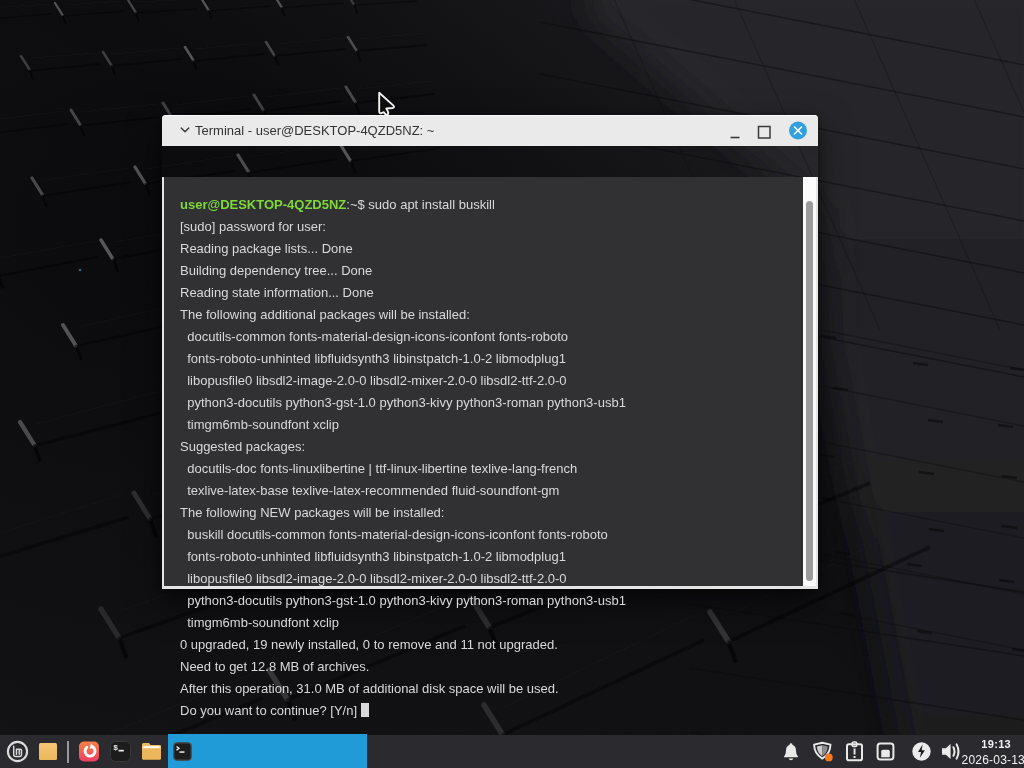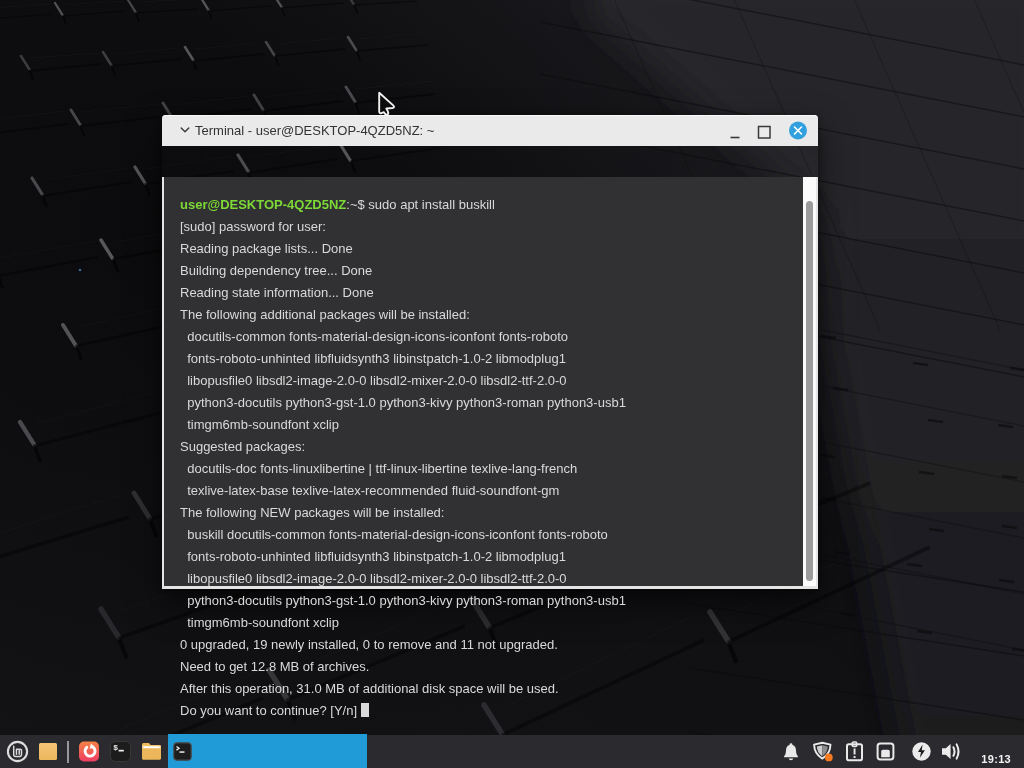--- a/index.html
+++ b/index.html
@@ -16,21 +16,21 @@
 #sbtrack{position:absolute;left:641px;top:0;width:13px;height:409px;background:#fbfbfb}
 #sbthumb{position:absolute;left:3px;top:24px;width:7px;height:380px;background:#9b9b9b;border-radius:4px}
 pre{position:absolute;left:0px;top:1px;margin:16px;font-family:Liberation Sans, sans-serif;font-size:13px;line-height:22px;color:#d9d9d9;letter-spacing:0}
 .g{color:#7cd936;font-weight:bold}
 #cur{display:inline-block;width:8px;height:14px;background:#d9d9d9;vertical-align:-2px}
 #panel{position:absolute;left:0;top:735px;width:1024px;height:33px;background:#2b2b2f}
 .pi{position:absolute}
 #task{position:absolute;left:168px;top:-1px;width:199px;height:34px;background:#219ad8;color:#eef7fd;font-size:13px;line-height:34px;overflow:hidden}
 #task span{position:absolute;left:30px;top:0;white-space:nowrap}
 #clock{position:absolute;right:-1px;top:0;width:66px;height:33px;color:#f2f2f2;text-align:right}
-#clock .t{font-size:11px;font-weight:bold;margin-top:18px;letter-spacing:.3px;margin-right:14px}
+#clock .t{font-size:11px;font-weight:bold;margin-top:3px;letter-spacing:.3px;margin-right:14px}
 #clock .d{font-size:12px;margin-top:3px;letter-spacing:.2px}
 </style></head>
 <body>
 <svg id="wall" width="1024" height="768" viewBox="0 0 1024 768" xmlns="http://www.w3.org/2000/svg">
     <defs>
 <linearGradient id="bg" x1="0" y1="1" x2="1" y2="0">
 <stop offset="0" stop-color="#131316"></stop>
 <stop offset="0.56" stop-color="#101013"></stop>
 <stop offset="0.8" stop-color="#1e1e22"></stop>
 <stop offset="1" stop-color="#2a2a2e"></stop>

